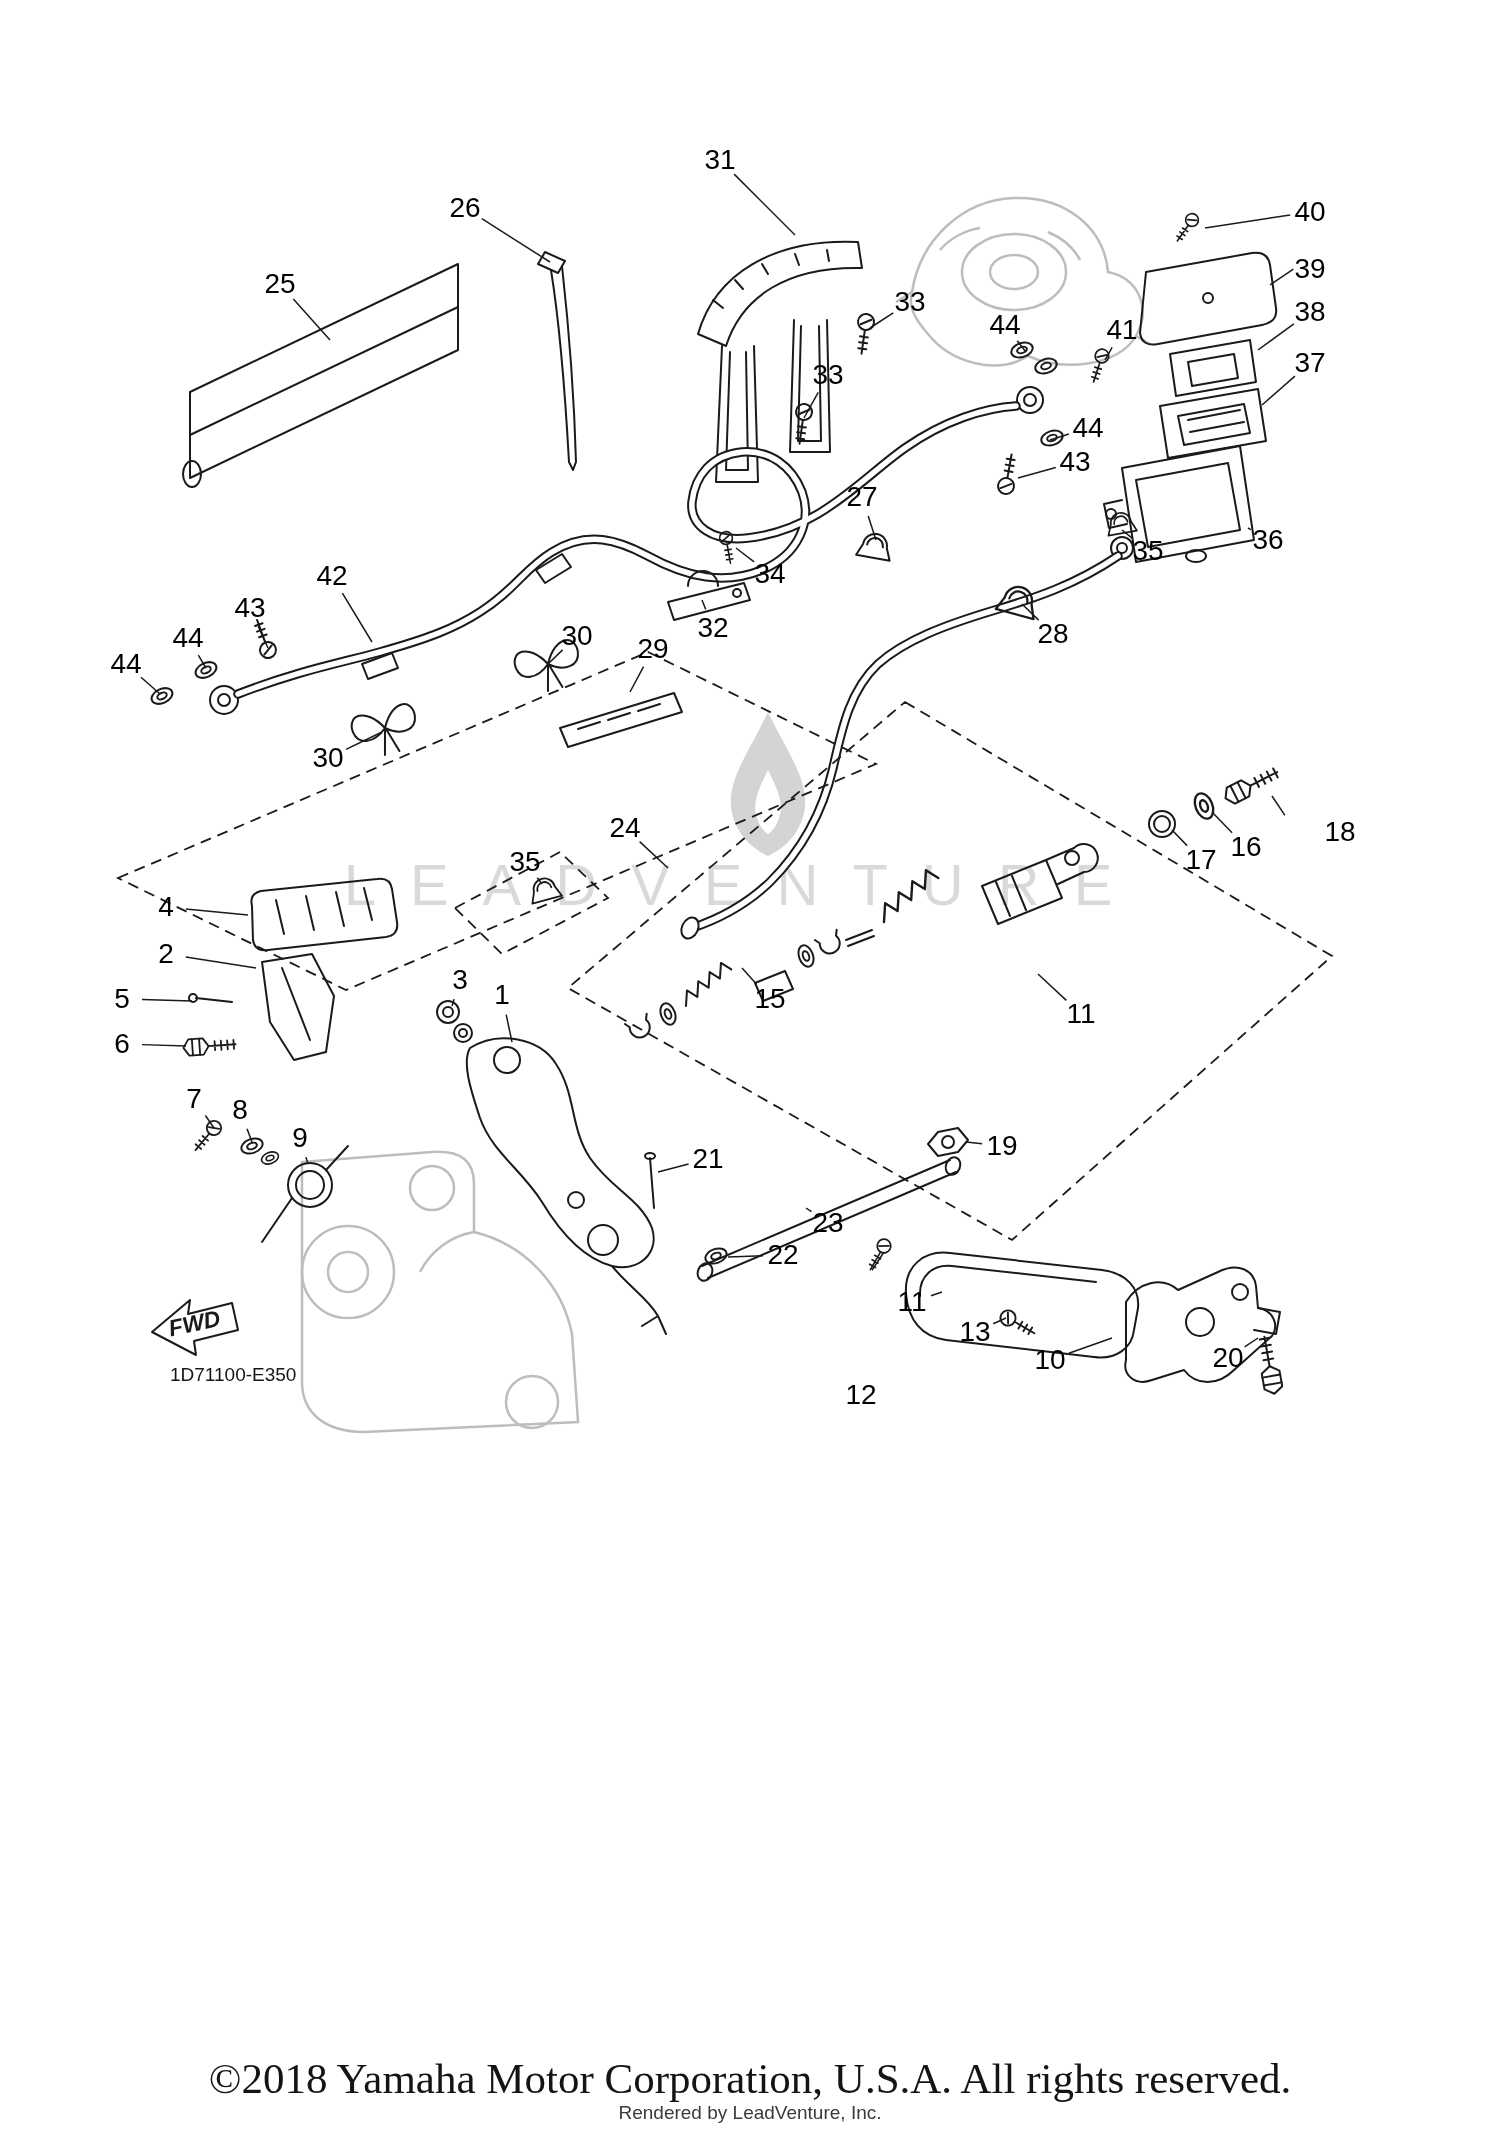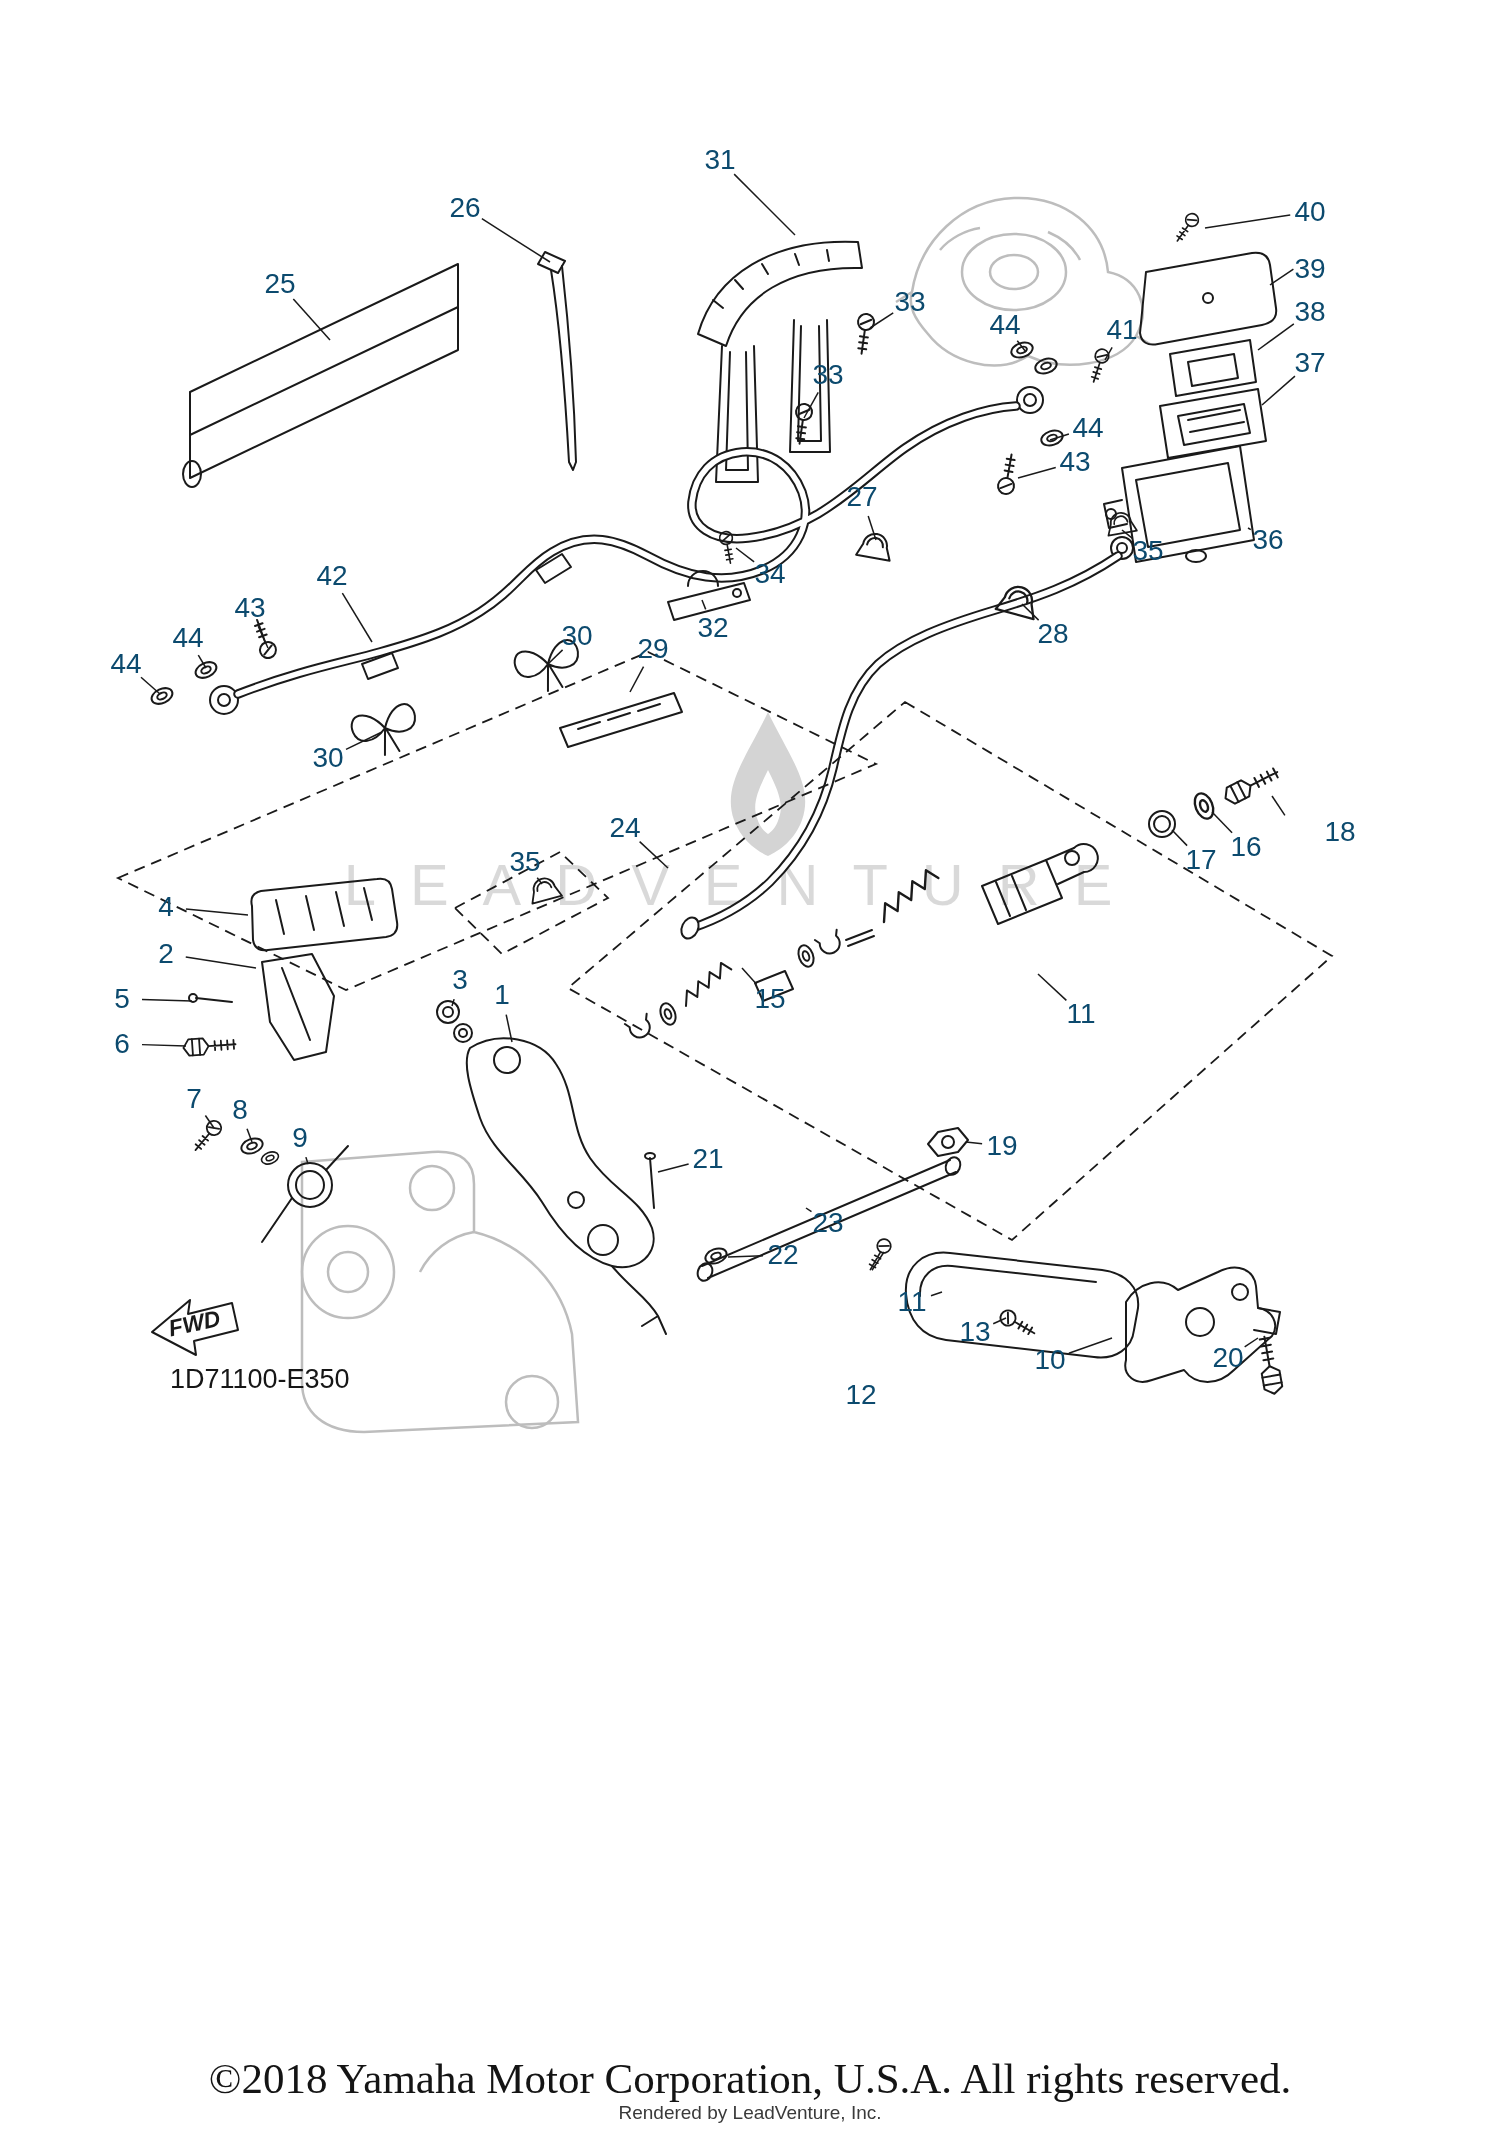--- a/index.html
+++ b/index.html
@@ -19,23 +19,23 @@
   .hi { stroke:#ffffff; stroke-width:5.5; }
   .fillw { fill:#ffffff; }
   #watermark-flame { fill:var(--watermark); stroke:none; }
   .watermark-text {
     position:absolute; left:745px; top:884px; transform:translate(-50%,-50%);
     font-size:58px; letter-spacing:34px; color:rgba(0,0,0,0.15); white-space:nowrap;
   }
   #callout-layer { position:absolute; left:0; top:0; width:1500px; height:2135px; pointer-events:none; }
   .callout {
     position:absolute; transform:translate(-50%,-50%);
-    font-size:28px; color:#0c4a6e; white-space:nowrap;
+    font-size:28px; color:#000000; white-space:nowrap;
   }
-  .diagram-code { position:absolute; left:170px; top:1364px; font-size:27px; color:#161616; }
+  .diagram-code { position:absolute; left:170px; top:1364px; font-size:19px; color:#161616; }
   .copyright {
     position:absolute; left:0; top:2054px; width:100%; text-align:center;
     font-family:"Liberation Serif", serif; font-size:43px; color:#141414;
   }
   .rendered-by {
     position:absolute; left:0; top:2102px; width:100%; text-align:center;
     font-size:19px; color:#3a3a3a;
   }
 </style>
 </head>

